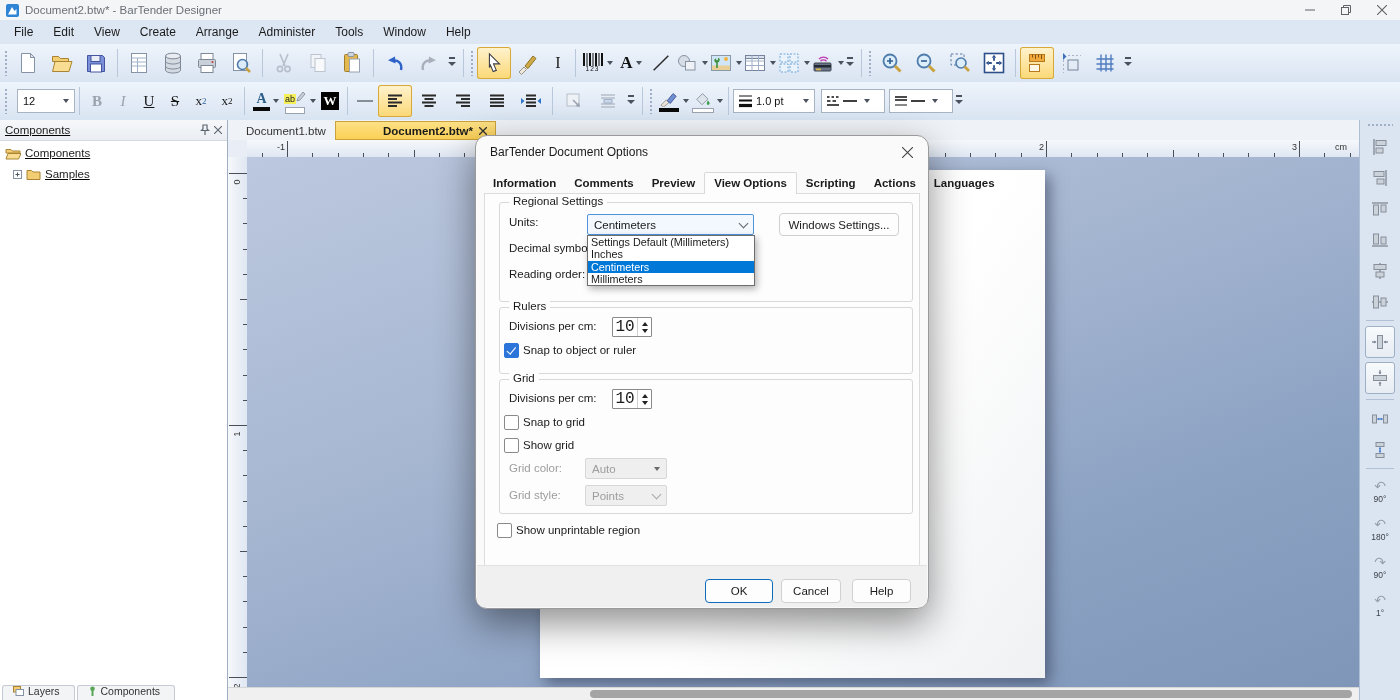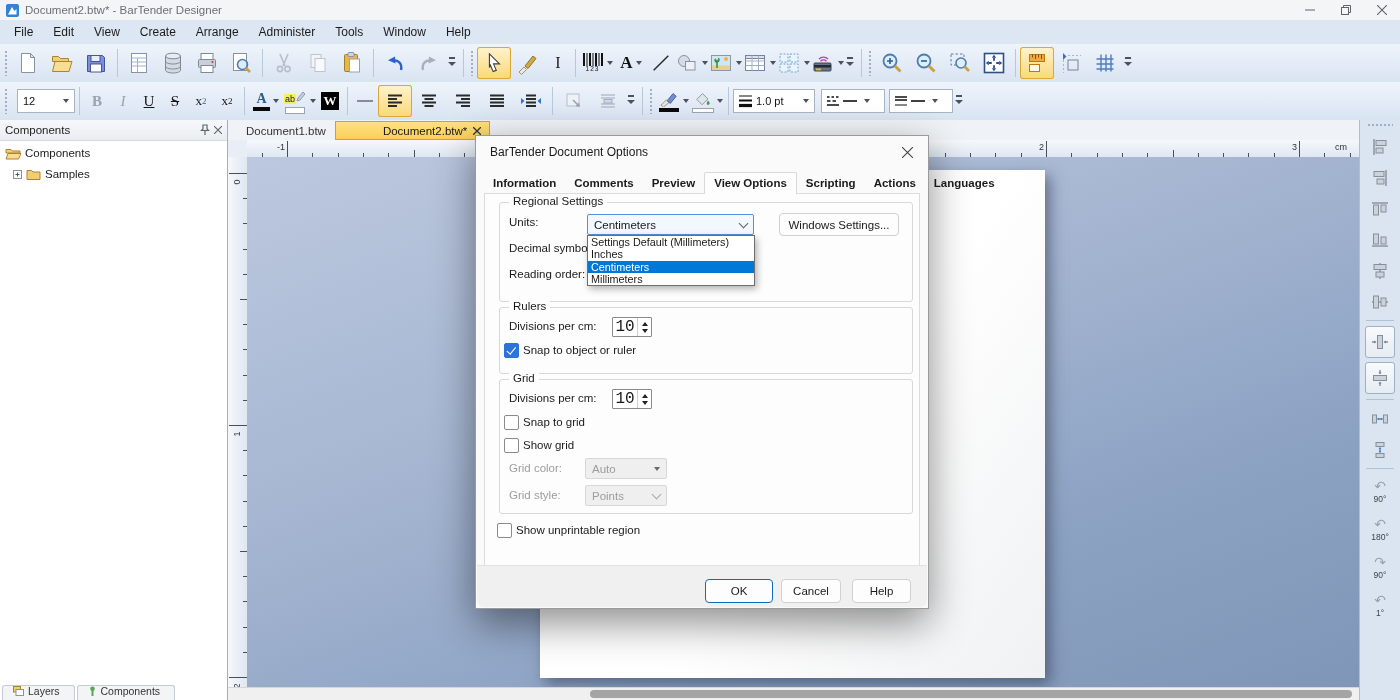--- a/index.html
+++ b/index.html
@@ -37,31 +37,31 @@
   .subn{font-size:9px;color:#3465a4;}
   .supn{font-size:9px;color:#141414;}
   .fcA{display:inline-block;font-weight:bold;font-size:14px;color:#2c5f8a;border-bottom:4px solid #0a0a0a;padding:0 3px;line-height:1.1;}
   .hl{font-size:9px;background:#f5ef5a;padding:0 1px;color:#222;}
   .hlbar{width:18px;height:5px;background:#fff;border:1px solid #9aa3af;margin-top:2px;}
   .wbox{width:18px;height:18px;background:#000;color:#fff;font-weight:bold;font-size:13px;display:flex;align-items:center;justify-content:center;}
   .bcnum{font-size:6.5px;color:#111;letter-spacing:1px;}
   .ibeam{font-family:"Liberation Serif",serif;font-size:16px;color:#222;}
   .colbar{width:20px;height:4px;margin-top:1px;}
   
-  .lpanel{position:absolute;left:0;top:120px;width:227px;bottom:0;background:#fff;border-right:1px solid #9fb0c4;}
+  .lpanel{position:absolute;left:0;top:120px;width:227px;bottom:0;background:#fff;border-right:1px solid #9fb0c4;text-decoration:underline;}
   .lp-head{height:20px;background:linear-gradient(#f7f8fa,#e9edf2);border-bottom:1px solid #d3dae3;display:flex;align-items:center;font-size:11.5px;color:#222;padding:0 5px;gap:4px;}
   .lp-head .sp{flex:1;}
   .trow{display:flex;align-items:center;height:18px;font-size:11.5px;color:#1c1c1c;gap:4px;padding-left:5px;margin-top:3px;}
   .trow.indent{padding-left:13px;}
   .ptabs{position:absolute;left:2px;bottom:0;height:15px;display:flex;gap:2px;}
   .ptab{border:1px solid #c4cbd4;border-bottom:none;border-radius:3px 3px 0 0;background:#f2f4f6;font-size:10.5px;color:#333;display:flex;align-items:center;gap:4px;padding:2px 14px 6px 10px;}
   
   .tabbar{position:absolute;left:228px;top:120px;right:40px;height:20px;background:#eff2f6;display:flex;align-items:flex-end;padding-left:9px;}
   .dtab{height:19px;display:flex;align-items:center;padding:0 9px;font-size:11.5px;color:#333;gap:6px;}
-  .dtab.active{background:linear-gradient(#fde28a,#fbcf52);box-shadow:inset 0 0 0 1px #caa23d;font-weight:normal;color:#1a1a1a;padding-left:48px;}
+  .dtab.active{background:linear-gradient(#fde28a,#fbcf52);box-shadow:inset 0 0 0 1px #caa23d;font-weight:bold;color:#1a1a1a;padding-left:48px;}
   .rcorner{position:absolute;left:228px;top:140px;width:19px;height:17px;background:#e9eef6;border-right:1px solid #aab6c6;border-bottom:1px solid #8a97a8;}
   .hruler{position:absolute;left:247px;top:140px;width:1113px;height:17px;background:linear-gradient(#f6f8fb,#dfe7f2);border-bottom:1px solid #8a97a8;font-size:9px;color:#333;overflow:hidden;}
   .tick-h{position:absolute;bottom:0;width:1px;background:#4a4f57;}
   .tick-h.minor{height:4px}.tick-h.half{height:7px}.tick-h.major{height:16px}
   .hlabel{position:absolute;top:2px;width:18px;text-align:right;}
   .hunit{position:absolute;top:2px;left:1088px;}
   .vruler{position:absolute;left:228px;top:157px;width:19px;height:531px;background:linear-gradient(to right,#f6f8fb,#dfe7f2);border-right:1px solid #8a97a8;font-size:9px;color:#333;overflow:hidden;}
   .tick-v{position:absolute;right:0;height:1px;background:#4a4f57;}
   .tick-v.minor{width:4px}.tick-v.half{width:7px}.tick-v.major{width:18px}
   .vlabel{position:absolute;left:1px;width:16px;text-align:center;transform:rotate(-90deg);}
@@ -71,21 +71,21 @@
   .hthumb{position:absolute;left:362px;top:2px;width:762px;height:8px;background:#a4a4a4;border-radius:4px;}
   
   .rtools{position:absolute;top:120px;right:0;width:40px;bottom:0;background:#dbe5f1;border-left:1px solid #aebfd5;display:flex;flex-direction:column;align-items:center;padding-top:3px;}
   .rgrip{width:26px;height:5px;margin-bottom:3px;background-image:radial-gradient(circle,#9fb0c6 1px,transparent 1.3px);background-size:4px 4px;}
   .rbtn{width:30px;height:31px;display:flex;flex-direction:column;align-items:center;justify-content:center;border-radius:3px;flex:0 0 auto;}
   .rbtn.framed{border:1px solid #9fb0c4;background:linear-gradient(#f8fafc,#e6ecf3);height:30px;width:28px;margin:2px 0;}
   .rsep{width:28px;height:1px;background:#b2c1d5;margin:3px 0;flex:0 0 auto;}
   .rot{font-size:14px;color:#98a0ab;line-height:1;}
   .rotlbl{font-size:8.5px;color:#3c4248;margin-top:1px;}
   
-  .dialog{position:absolute;left:475px;top:135px;width:452px;height:472px;background:#fafafa;border:1px solid #9a9a9a;border-radius:0;box-shadow:0 14px 38px rgba(0,0,0,.45);font-size:11.5px;color:#1a1a1a;z-index:50;}
+  .dialog{position:absolute;left:475px;top:135px;width:452px;height:472px;background:#fafafa;border:1px solid #9a9a9a;border-radius:12px;box-shadow:0 14px 38px rgba(0,0,0,.45);font-size:11.5px;color:#1a1a1a;z-index:50;}
   .dlg-title{position:absolute;left:14px;top:0;height:32px;line-height:32px;font-size:12px;}
   .dlg-close{position:absolute;right:12px;top:8px;width:17px;height:17px;display:flex;align-items:center;justify-content:center;}
   .dlg-tabs{position:absolute;left:8px;top:36px;right:8px;height:21px;display:flex;align-items:flex-end;font-weight:bold;}
   .dtab2{padding:3px 9px 4px;color:#1a1a1a;white-space:nowrap;}
   .dtab2.sel{background:#fdfdfd;border:1px solid #d9d9d9;border-bottom:none;padding:4px 9px 5px;margin-bottom:-1px;z-index:2;position:relative;border-radius:2px 2px 0 0;}
   .dlg-content{position:absolute;left:8px;top:57px;width:434px;height:371px;background:#fdfdfd;border:1px solid #dcdcdc;}
   .grp{position:absolute;border:1px solid #d8d8d8;border-radius:3px;}
   .legend{position:absolute;top:-8px;left:9px;background:#fdfdfd;padding:0 4px;}
   .dlbl{position:absolute;white-space:nowrap;}
   .dlbl.dim{color:#9d9d9d;}

